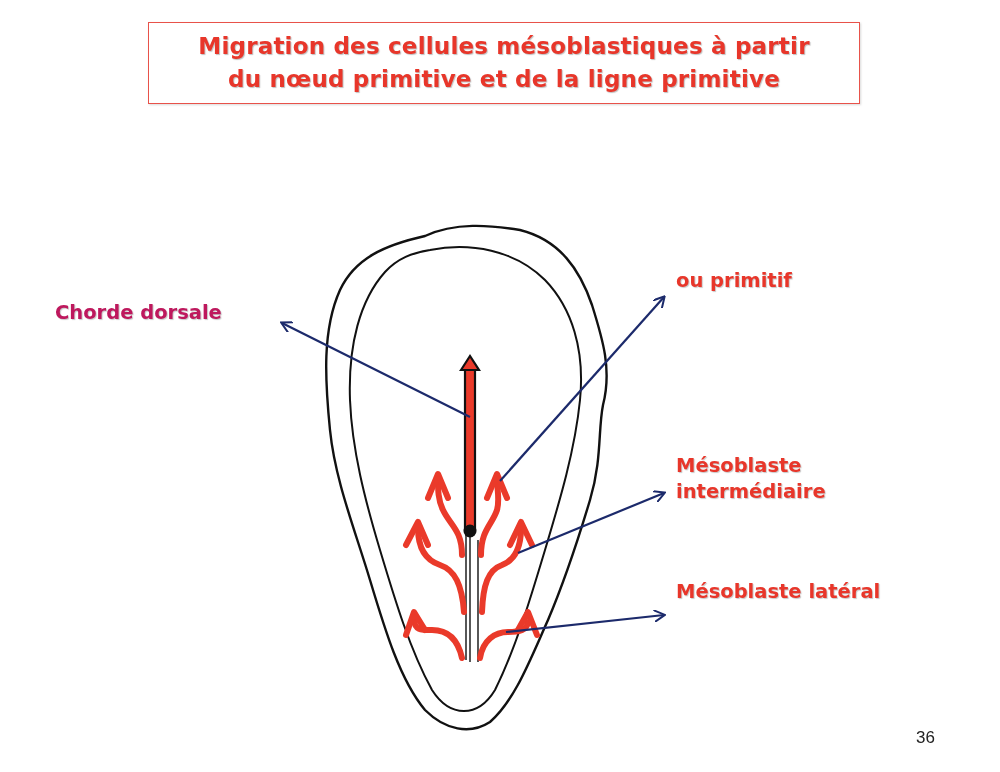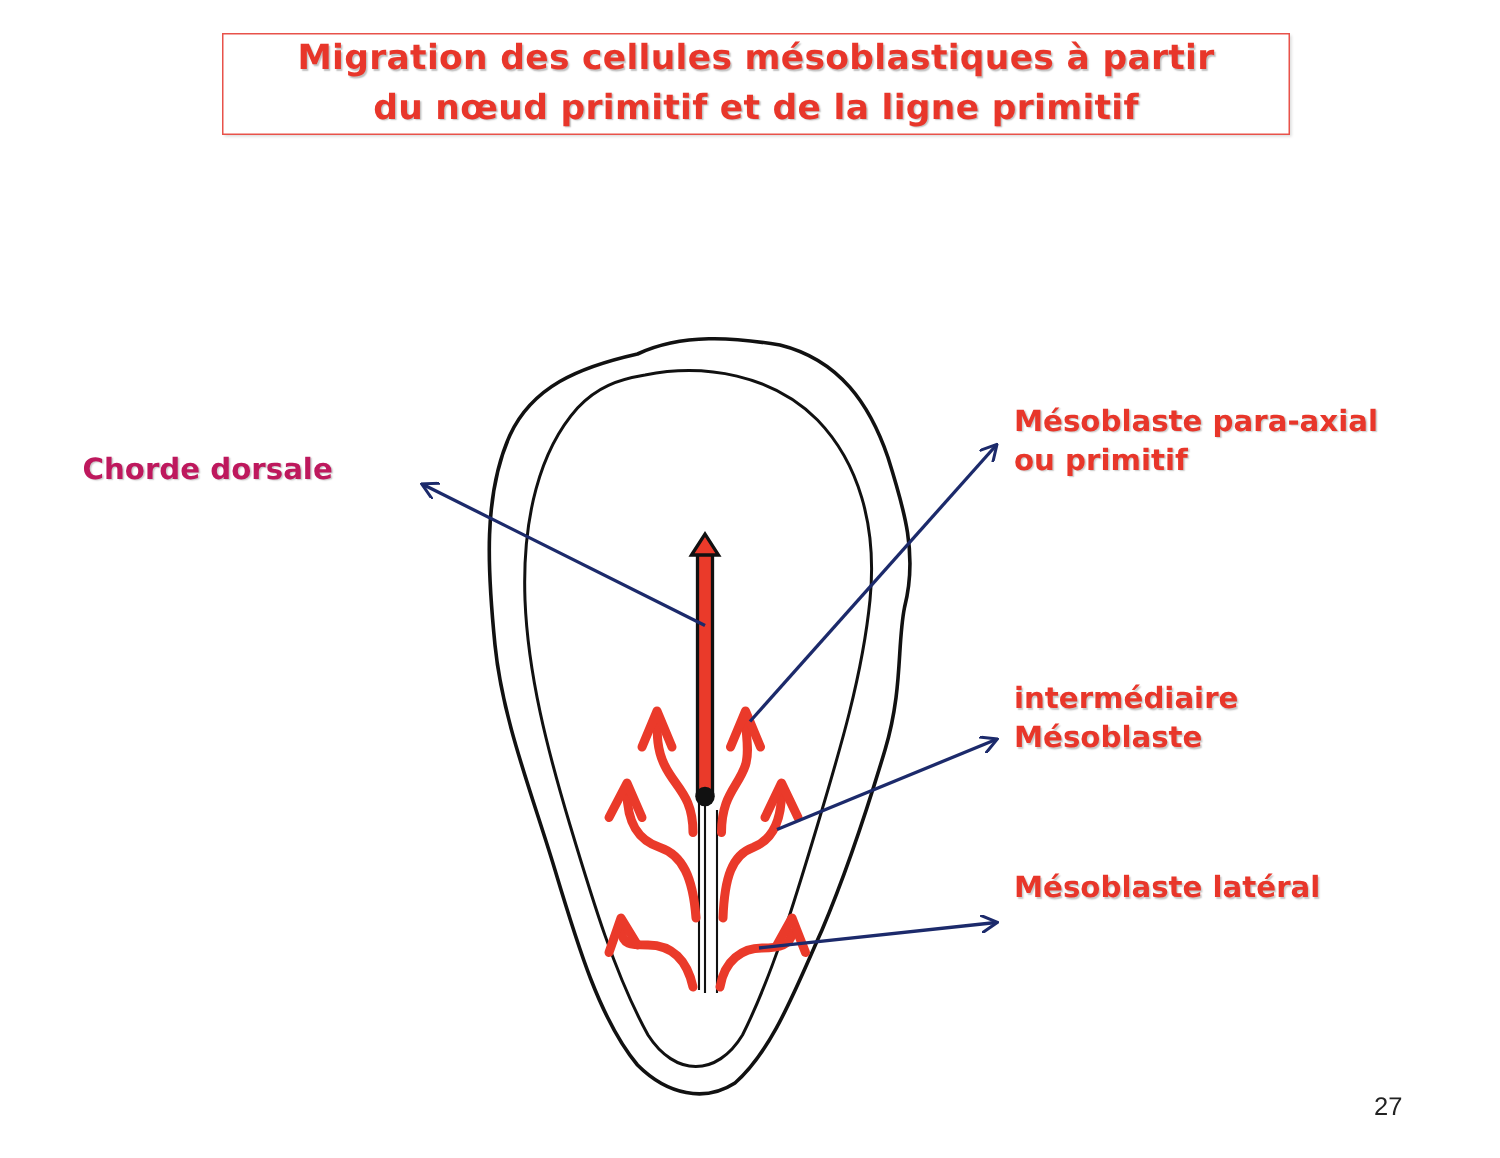--- a/index.html
+++ b/index.html
@@ -1,18 +1,18 @@
 <!DOCTYPE html>
 <html><head>
 <meta charset="utf-8">
 <style>
   html, body { margin:0; padding:0; background:#ffffff; }
   body { width:1000px; height:772px; position:relative; overflow:hidden; font-family:"DejaVu Sans", sans-serif; }
   .title-box {
-    position:absolute; left:148px; top:22px; width:712px; height:68px;
+    position:absolute; left:148px; top:22px; width:712px; height:82px;
     border:1.5px solid #e8524a; box-sizing:border-box;
     display:flex; flex-direction:column; align-items:center; justify-content:center;
     box-shadow: 1px 1px 2px rgba(0,0,0,0.15);
   }
   .title-line {
     color:#e8362a; font-weight:bold; font-size:23px; line-height:33px;
     text-shadow:1px 1px 1px rgba(0,0,0,0.25); letter-spacing:0.2px;
   }
   .label {
     position:absolute; font-weight:bold; font-size:19.5px; line-height:26px;
@@ -21,21 +21,21 @@
   .label.red { color:#e8362a; }
   .label.black { color:#be185d; }
   svg.diagram { position:absolute; left:0; top:0; }
   .page-num { position:absolute; left:916px; top:728px; font-family:"Liberation Sans", sans-serif; font-size:17px; color:#222; }
 </style>
 </head>
 <body>
 
 <div class="title-box">
   <div class="title-line">Migration des cellules mésoblastiques à partir</div>
-  <div class="title-line">du nœud primitif et de la ligne primitif</div>
+  <div class="title-line">du nœud primitive et de la ligne primitive</div>
 </div>
 
 <svg class="diagram" width="1000" height="772" viewBox="0 0 1000 772">
   <defs>
     <marker id="navyHead" markerWidth="12" markerHeight="12" refX="10" refY="6" orient="auto" markerUnits="userSpaceOnUse">
       <path d="M0,0 L11,6 L0,12" fill="none" stroke="#1c2a6b" stroke-width="2"></path>
     </marker>
   </defs>
 
   <path d="M425,236 C455,222 490,225 520,230 C560,240 580,270 592,305 C603,340 612,370 603,405 C598,430 602,460 590,500 C578,540 565,580 548,620 C530,660 515,700 490,722 C470,735 445,730 425,710 C400,680 385,630 370,580 C355,530 335,480 330,430 C325,380 322,330 340,290 C355,258 385,245 425,236 Z" fill="none" stroke="#111" stroke-width="2.4"></path>
@@ -77,24 +77,23 @@
     <line x1="470" y1="417" x2="282" y2="323" marker-end="url(#navyHead)"></line>
     <line x1="500" y1="481" x2="664" y2="297" marker-end="url(#navyHead)"></line>
     <line x1="518" y1="553" x2="664" y2="493" marker-end="url(#navyHead)"></line>
     <line x1="506" y1="632" x2="664" y2="615" marker-end="url(#navyHead)"></line>
   </g>
 </svg>
 
 <div class="label black" style="left:55px; top:300px;">Chorde dorsale</div>
 
 <div class="label red" style="left:676px; top:268px;">
-  <div>Mésoblaste para-axial</div>
   <div>ou primitif</div>
 </div>
 
 <div class="label red" style="left:676px; top:453px;">
+  <div>Mésoblaste</div>
   <div>intermédiaire</div>
-  <div>Mésoblaste</div>
 </div>
 
 <div class="label red" style="left:676px; top:579px;">Mésoblaste latéral</div>
 
-<div class="page-num">27</div>
+<div class="page-num">36</div>
 
 </body></html>

